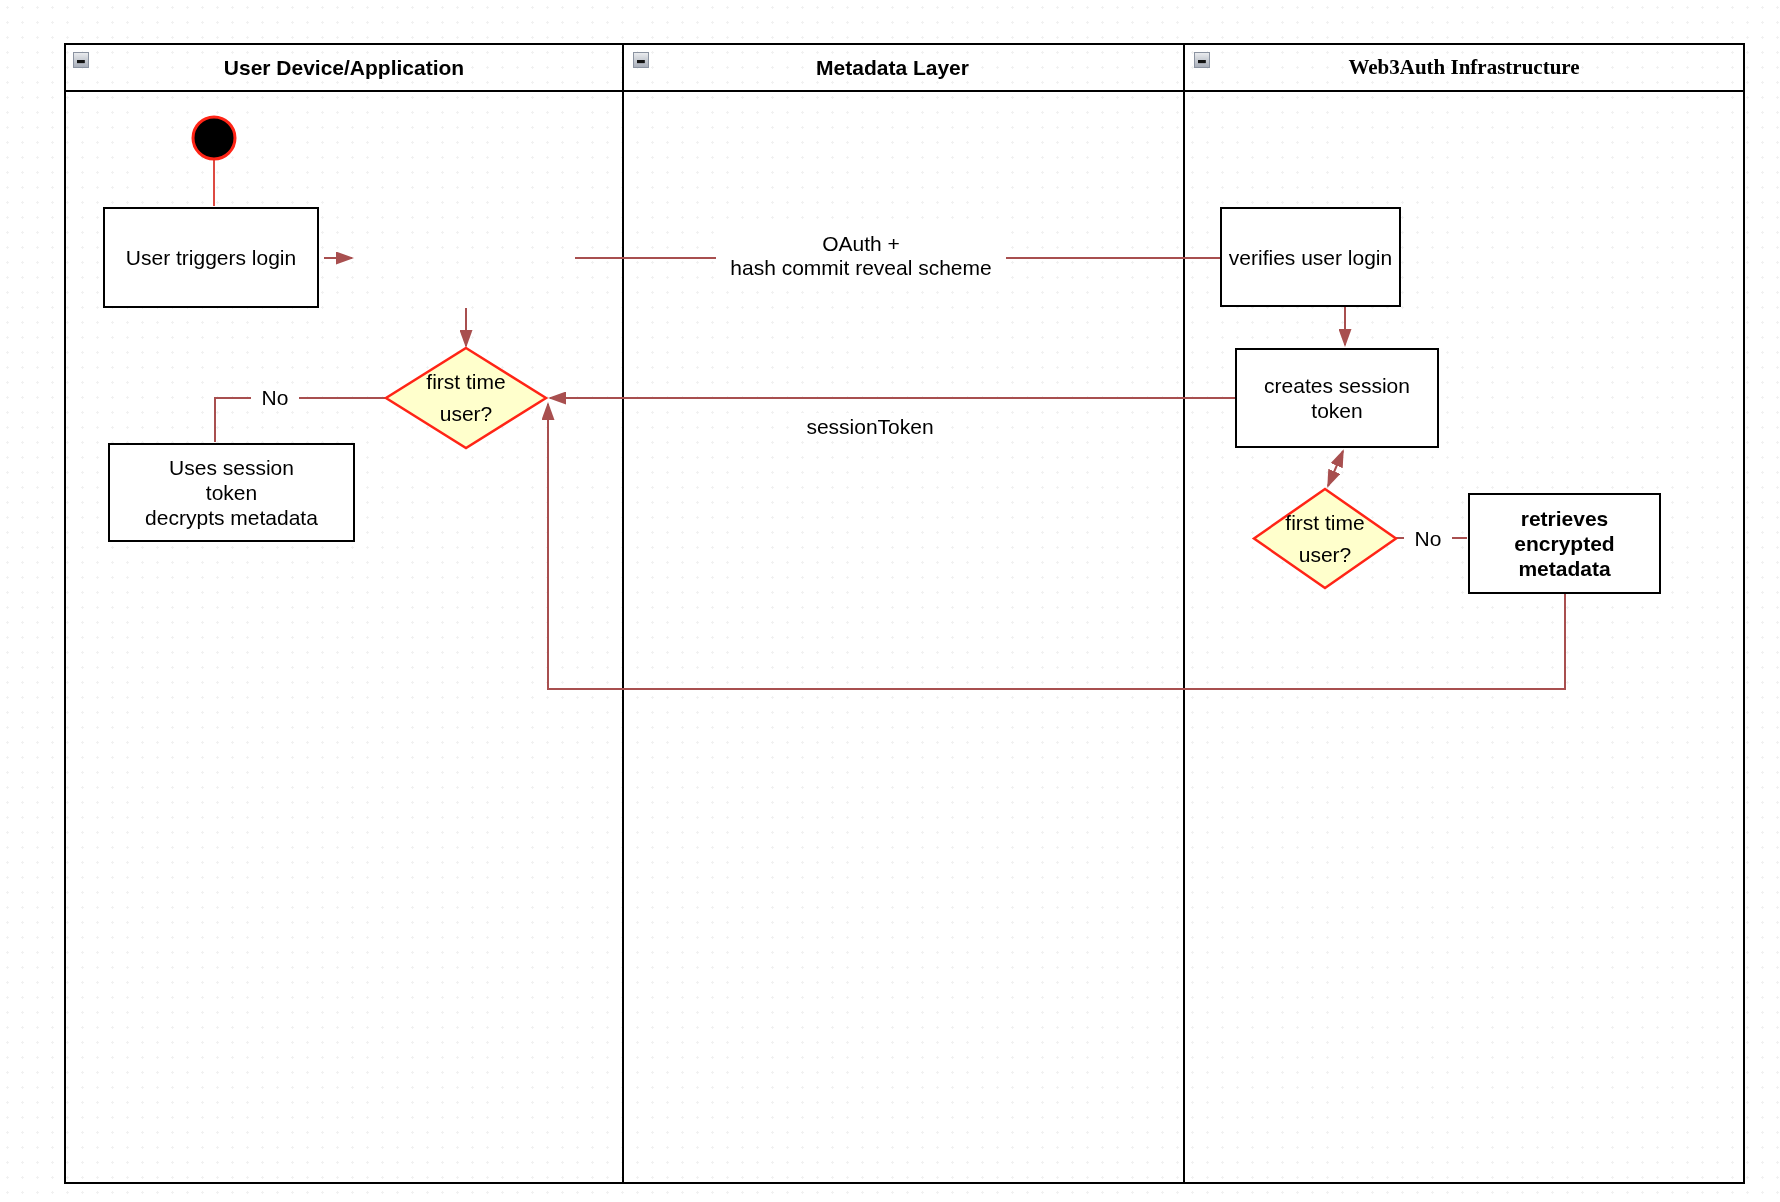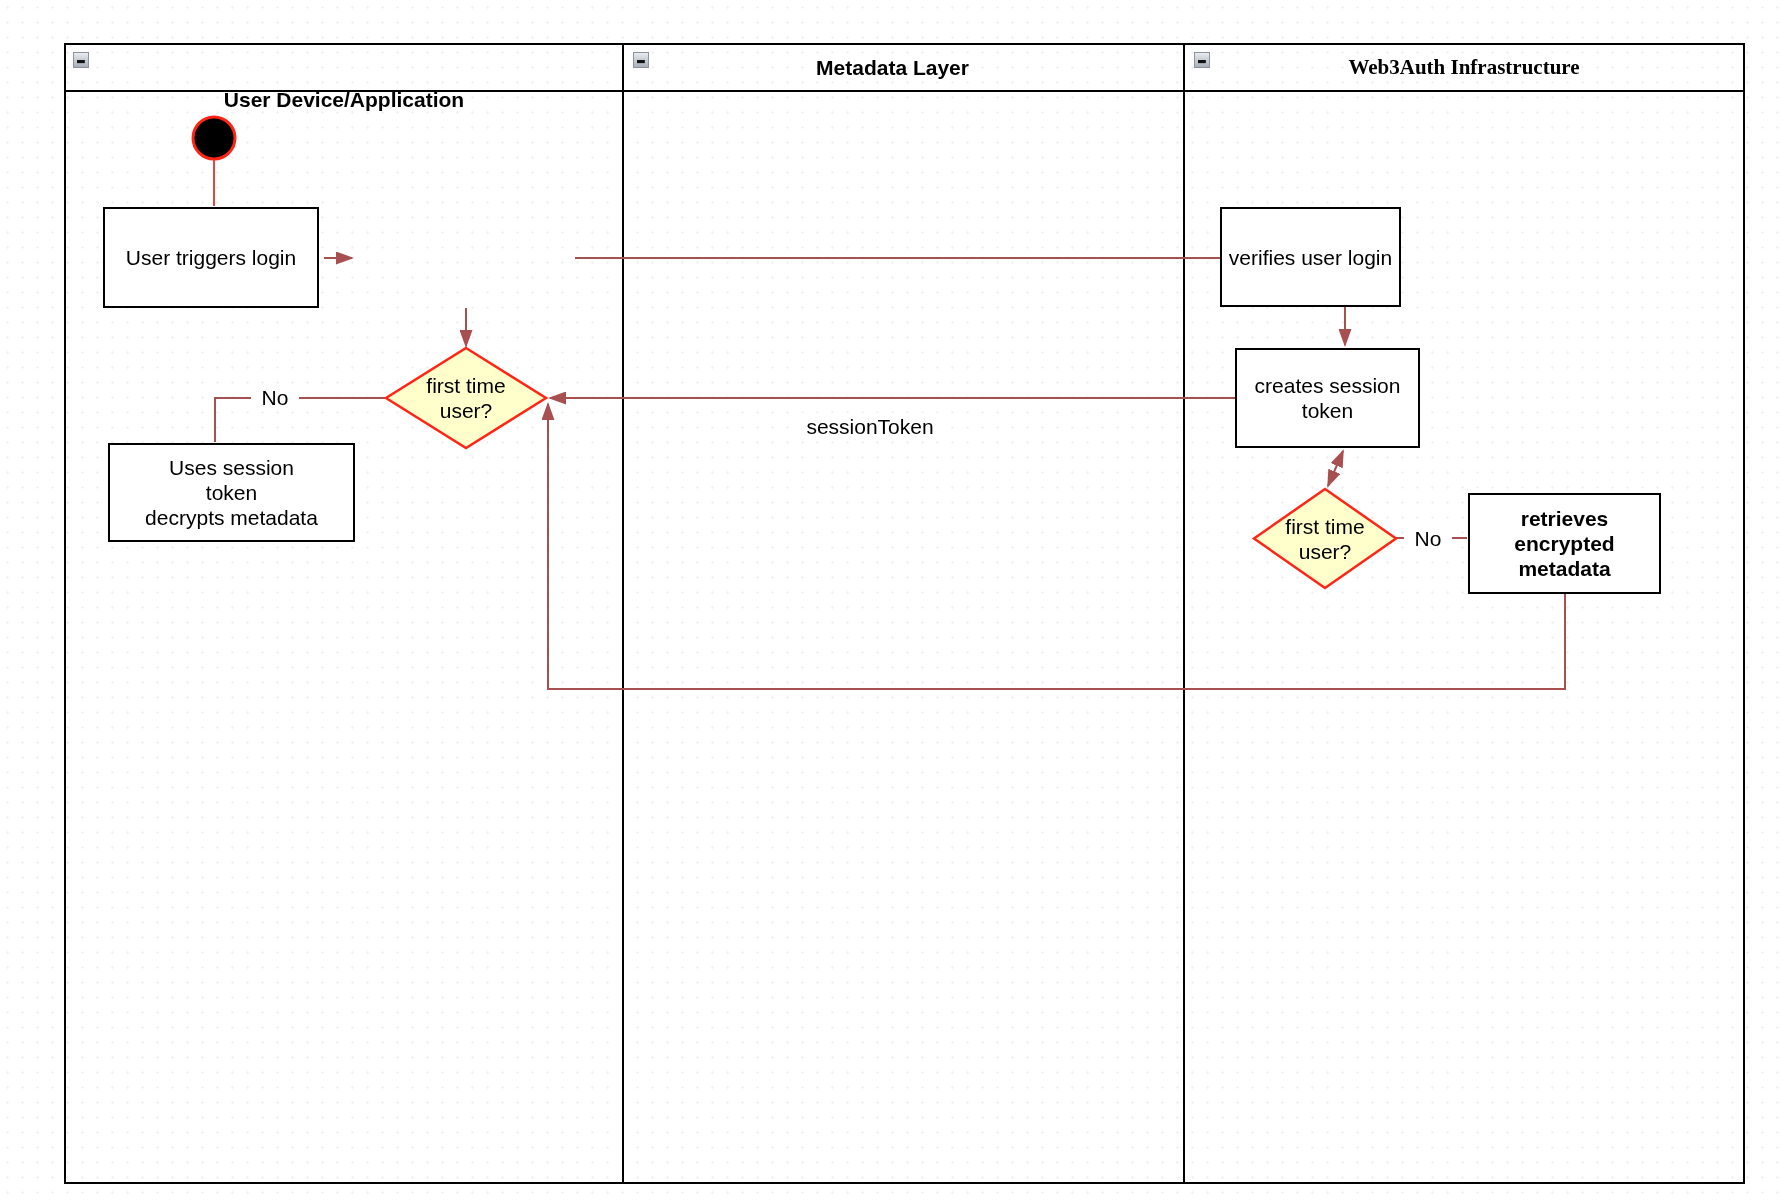--- a/index.html
+++ b/index.html
@@ -30,21 +30,21 @@
   .start-node{fill:var(--start-fill);stroke:var(--start-ring);stroke-width:3px;}
   .decision{fill:var(--decision-fill);stroke:var(--decision-border);stroke-width:2.5px;}
   .ah{fill:var(--connector);}
   .node{
     position:absolute;box-sizing:border-box;background:#fff;border:2px solid var(--node-border);
     display:flex;align-items:center;justify-content:center;text-align:center;
     font-size:21px;line-height:25px;white-space:pre-line;
   }
   .dlabel{
     position:absolute;display:flex;align-items:center;justify-content:center;text-align:center;
-    font-size:21px;line-height:25px;white-space:pre-line;
+    font-size:21px;line-height:32px;white-space:pre-line;
   }
   .elabel{
     position:absolute;background:#fff;display:flex;align-items:center;justify-content:center;
     text-align:center;font-size:21px;line-height:24px;white-space:pre-line;padding:0 3px;
   }
   .lane-title{
     position:absolute;display:flex;align-items:center;justify-content:center;
     font-weight:bold;font-size:21px;
   }
   .collapse{
@@ -86,46 +86,48 @@
     <path class="wire" d="M1345 307 L1345 345" marker-end="url(#ah)"></path>
     <path class="wire" d="M1343 451 L1328 486" marker-start="url(#ahs)" marker-end="url(#ah)"></path>
     <path class="wire" d="M1396 538 L1467 538"></path>
     <path class="wire" d="M1565 594 L1565 689 L548 689 L548 404" marker-end="url(#ah)"></path>
 
     <circle class="start-node" cx="214" cy="138" r="21"></circle>
     <polygon class="decision" points="466,348 546,398 466,448 386,398"></polygon>
     <polygon class="decision" points="1325,489 1396,538.5 1325,588 1254,538.5"></polygon>
   </svg>
 
-  <div class="lane-title" style="left:65px;top:44px;width:558px;height:47px;margin-top:32px;">User Device/Application</div>
+  <div class="lane-title" style="left:65px;top:44px;width:558px;height:47px;">User Device/Application</div>
   <div class="lane-title" style="left:612px;top:44px;width:561px;height:47px;">Metadata Layer</div>
   <div class="lane-title" style="left:1184px;top:44px;width:560px;height:47px;font-family:Liberation Serif, serif;">Web3Auth Infrastructure</div>
 
   <div class="collapse" style="left:73px;top:52px;">
     <span class="glyph">−</span>
   </div>
   <div class="collapse" style="left:633px;top:52px;">
     <span class="glyph">−</span>
   </div>
   <div class="collapse" style="left:1194px;top:52px;">
     <span class="glyph">−</span>
   </div>
 
   <div class="node" style="left:103px;top:207px;width:216px;height:101px;">User triggers login</div>
   <div class="node" style="left:108px;top:443px;width:247px;height:99px;">Uses session
 token
 decrypts metadata</div>
   <div class="node" style="left:1220px;top:207px;width:181px;height:100px;">verifies user login</div>
-  <div class="node" style="left:1235px;top:348px;width:185px;height:100px;">creates session
+  <div class="node" style="left:1235px;top:348px;width:204px;height:100px;">creates session
 token</div>
   <div class="node" style="left:1468px;top:493px;width:193px;height:101px;font-weight:bold;">retrieves encrypted
 metadata</div>
 
   <div class="dlabel" style="left:396px;top:358px;width:140px;height:80px;">first time
 user?</div>
   <div class="dlabel" style="left:1264px;top:499px;width:122px;height:80px;">first time
 user?</div>
 
+  <div class="elabel" style="left:716px;top:231px;width:284px;height:50px;">OAuth +
+hash commit reveal scheme</div>
   <div class="elabel" style="left:796px;top:413px;width:142px;height:28px;">sessionToken</div>
   <div class="elabel" style="left:251px;top:385px;width:42px;height:26px;">No</div>
   <div class="elabel" style="left:1404px;top:526px;width:42px;height:26px;">No</div>
 
 </div>
 
 </body></html>

